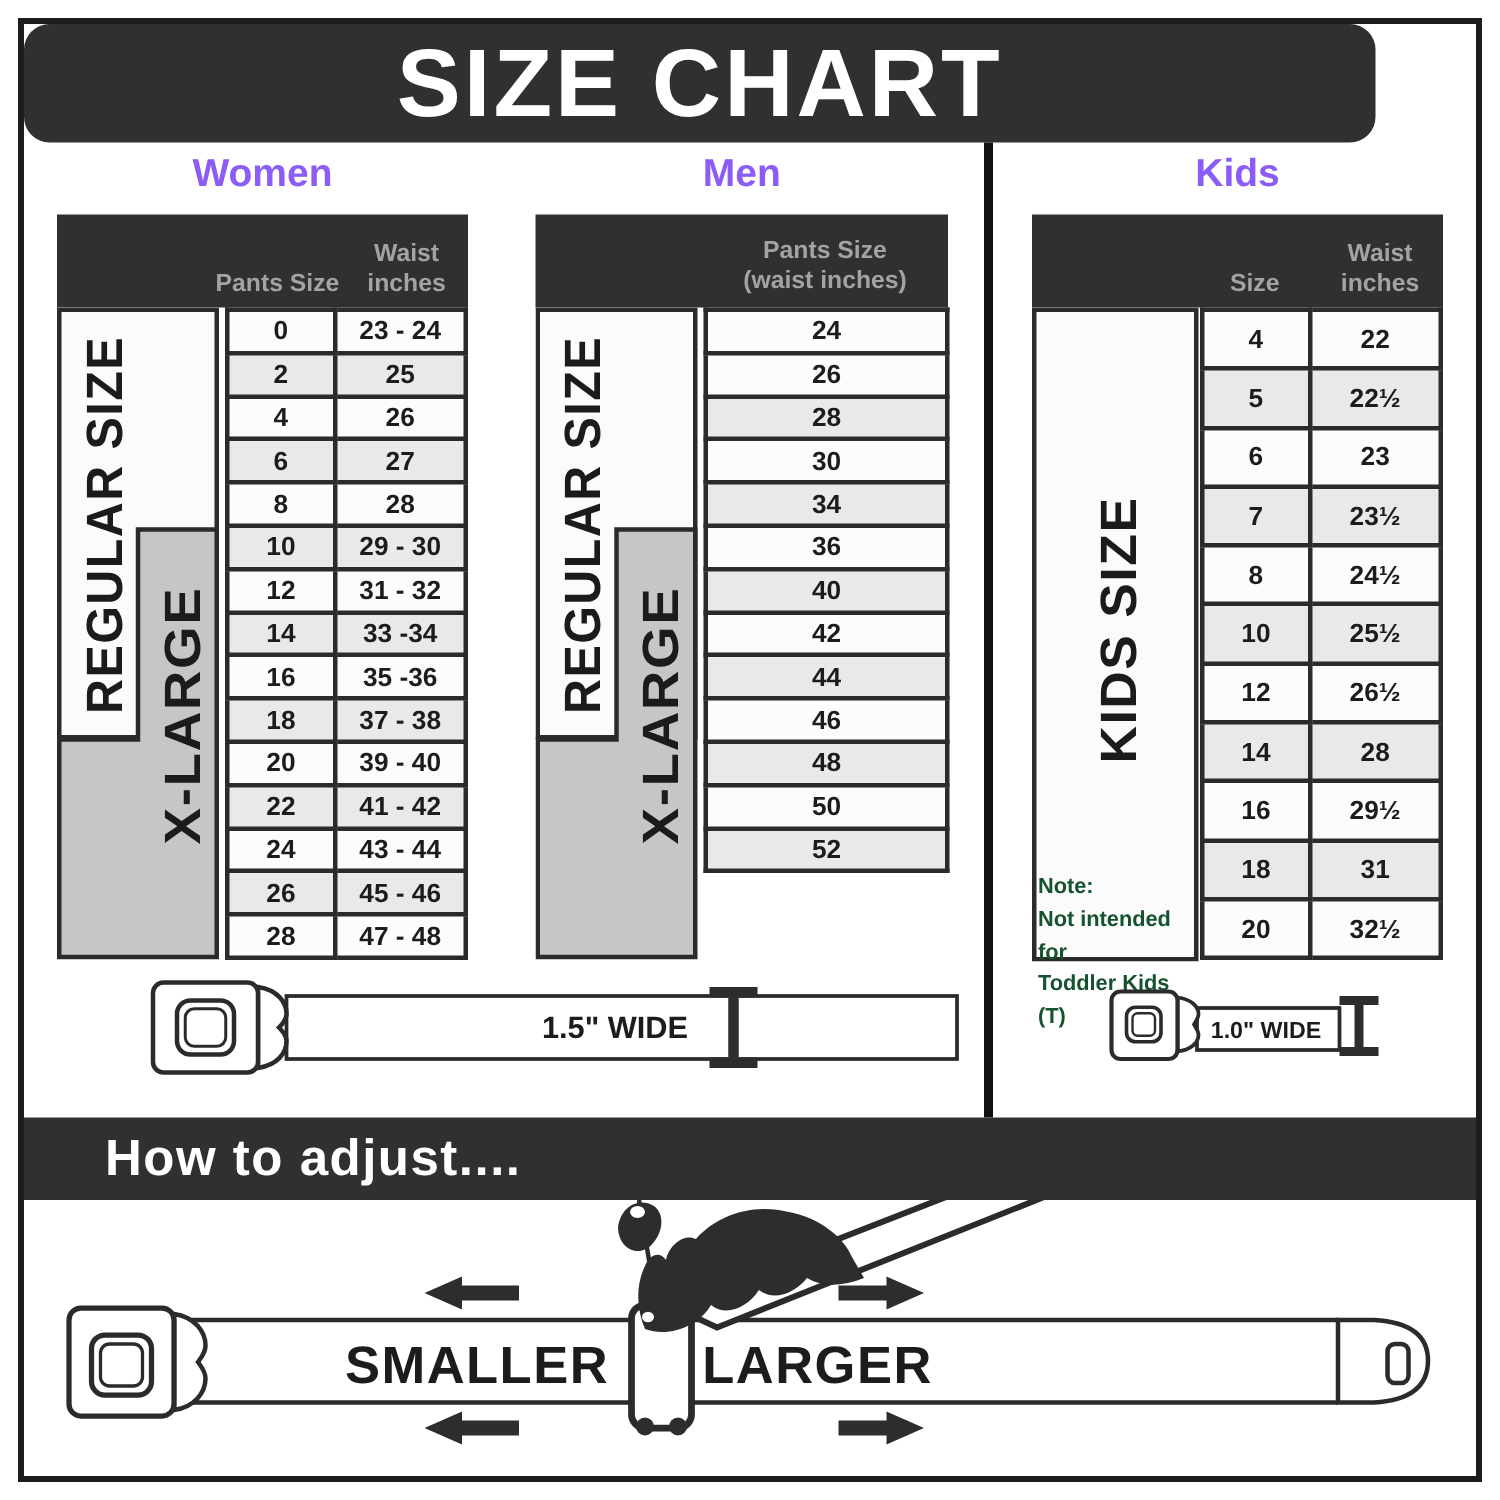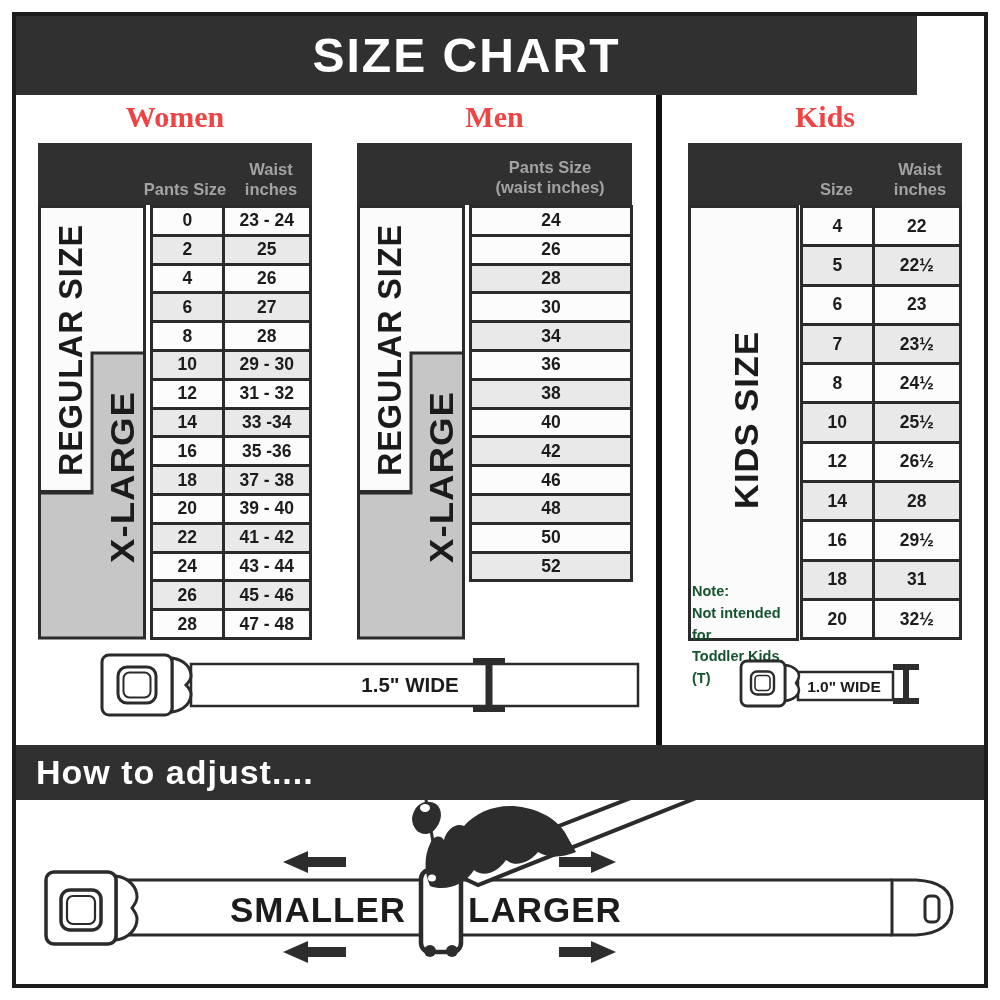--- a/index.html
+++ b/index.html
@@ -1,22 +1,22 @@
 <!DOCTYPE html>
 <html><head>
 <meta charset="utf-8">
 <style>
   html,body{margin:0;padding:0;background:#fff;}
   body{width:1000px;height:1000px;position:relative;font-family:"Liberation Sans",sans-serif;overflow:hidden;}
   .frame{position:absolute;left:12px;top:12px;width:968px;height:968px;border:4px solid #1c1c1c;background:#fff;}
   .banner{position:absolute;background:#303030;color:#fff;}
-  .title-banner{left:0;top:0;width:901px;height:79px;font-size:48px;font-weight:bold;text-align:center;line-height:79px;letter-spacing:2px;}
-  .adjust-banner{left:0;top:729px;width:968px;height:55px;font-size:34px;font-weight:bold;line-height:55px;padding-left:20px;box-sizing:border-box;letter-spacing:1px;}
+  .title-banner{left:0;top:0;width:901px;height:79px;font-size:64px;font-weight:bold;text-align:center;line-height:79px;letter-spacing:2px;border-radius:17px;}
+  .adjust-banner{left:0;top:729px;width:968px;height:55px;font-size:34px;font-weight:bold;line-height:55px;padding-left:54px;box-sizing:border-box;letter-spacing:1px;}
   .v-divider{position:absolute;left:640px;top:79px;width:6px;height:650px;background:#111;}
-  .col-heading{position:absolute;top:84px;font-size:30px;font-weight:bold;color:#ef4444;text-align:center;font-family:Liberation Serif, serif;}
+  .col-heading{position:absolute;top:84px;font-size:26px;font-weight:bold;color:#8b5cf6;text-align:center;}
   #women-heading{left:22px;width:274px;}
   #men-heading{left:341px;width:275px;text-align:center;}
   #kids-heading{left:672px;width:274px;}
   .size-group{position:absolute;top:127px;width:274px;height:497px;}
   #women-group{left:22px;}
   #men-group{left:341px;width:275px;}
   #kids-group{left:672px;}
   .group-header{position:absolute;left:0;top:0;width:100%;height:62px;background:#303030;}
   .hdr-label{position:absolute;color:#a3a3a3;font-weight:bold;font-size:16.5px;text-align:center;line-height:1.2;}
   .label-zone{position:absolute;left:0;top:62px;}
@@ -168,27 +168,27 @@
           <tr>
             <td>30</td>
           </tr>
           <tr>
             <td>34</td>
           </tr>
           <tr>
             <td>36</td>
           </tr>
           <tr>
-            <td>38</td>
-          </tr>
-          <tr>
             <td>40</td>
           </tr>
           <tr>
             <td>42</td>
+          </tr>
+          <tr>
+            <td>44</td>
           </tr>
           <tr>
             <td>46</td>
           </tr>
           <tr>
             <td>48</td>
           </tr>
           <tr>
             <td>50</td>
           </tr>

